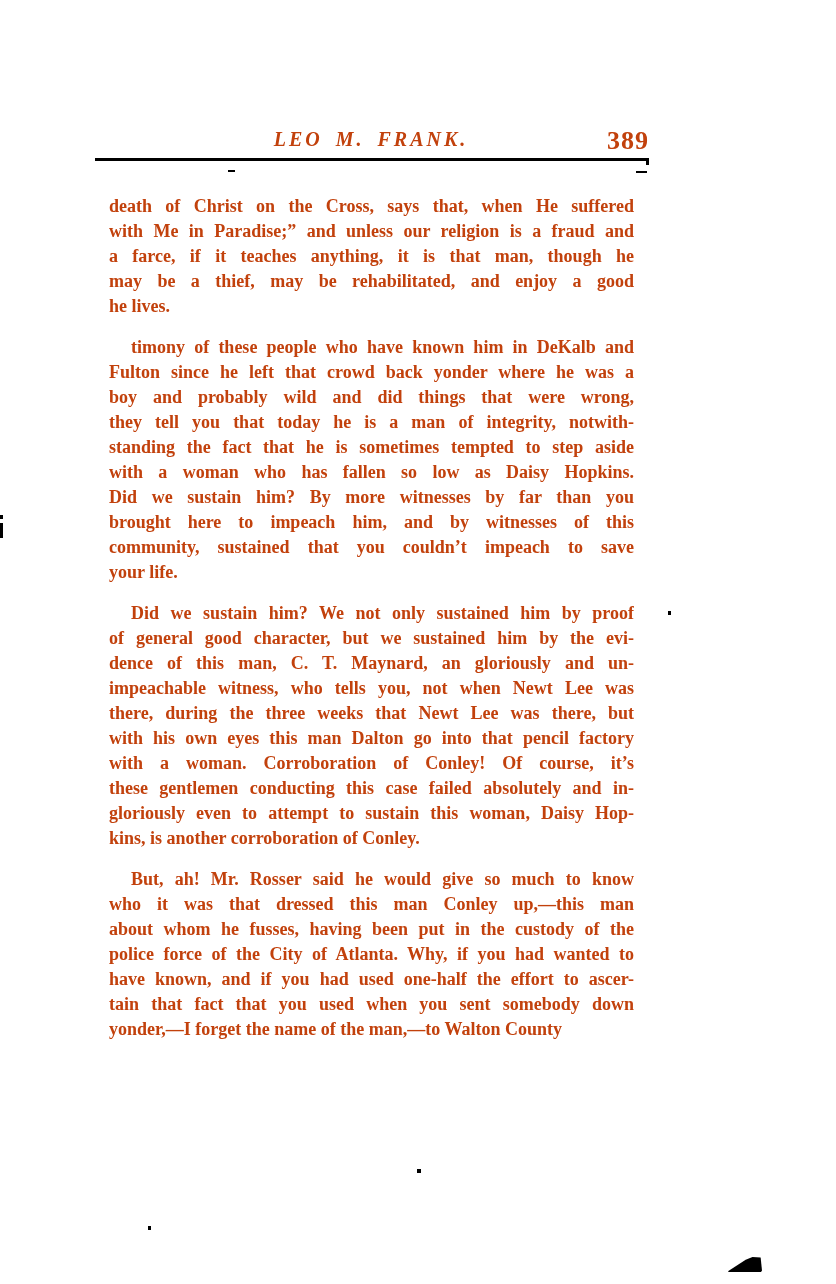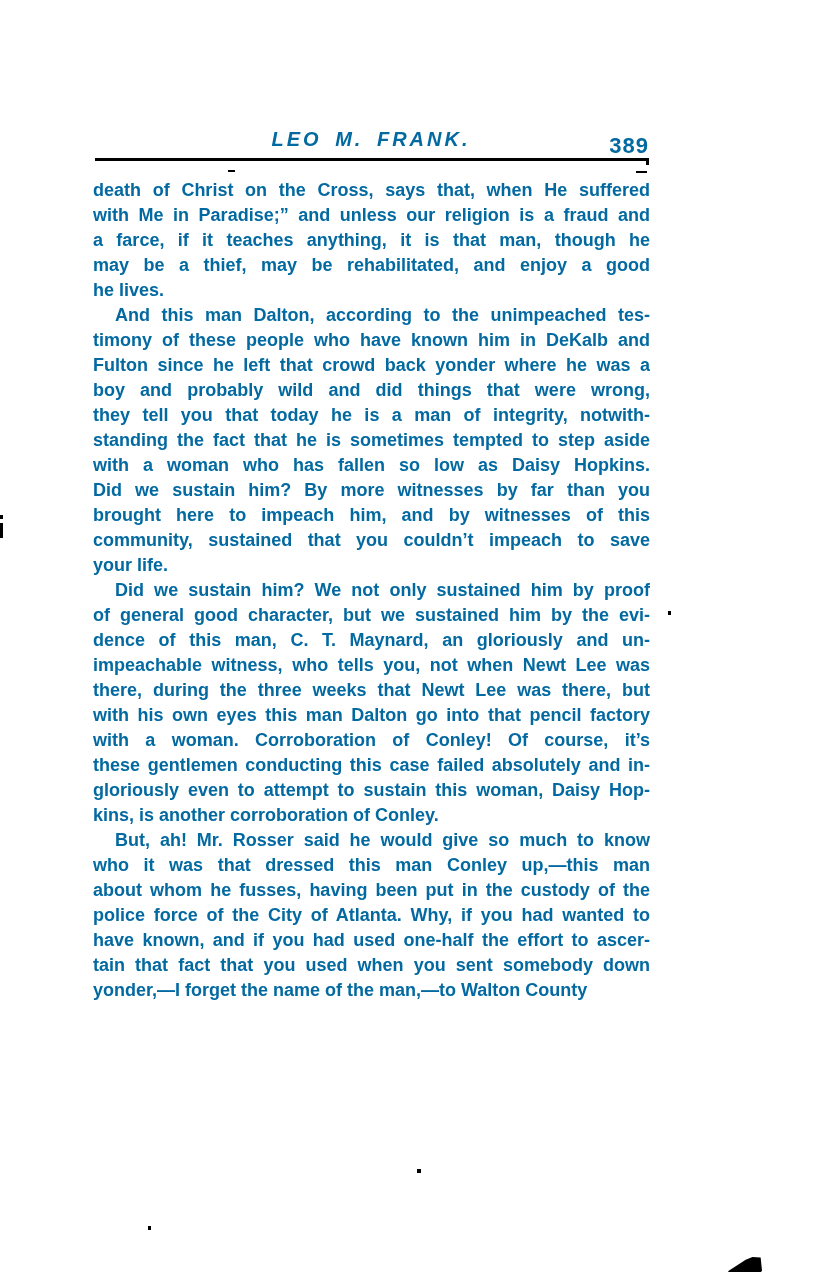--- a/index.html
+++ b/index.html
@@ -5,22 +5,22 @@
   html, body {
     margin: 0;
     padding: 0;
     background: #ffffff;
   }
   .page {
     position: relative;
     width: 836px;
     height: 1284px;
     background: #ffffff;
-    color: #0369a1;
-    font-family: Liberation Sans, sans-serif;
+    color: #c2410c;
+    font-family: Liberation Serif, serif;
     overflow: hidden;
   }
   .header {
     position: absolute;
     left: 93px;
     top: 126px;
     width: 556px;
     height: 28px;
   }
   .running-head {
@@ -31,22 +31,22 @@
     text-align: center;
     font-style: italic;
     font-weight: bold;
     font-size: 20px;
     letter-spacing: 3px;
     word-spacing: 5px;
   }
   .page-number {
     position: absolute;
     right: 0;
-    top: 7px;
-    font-size: 22px;
+    top: 0;
+    font-size: 26px;
     font-weight: bold;
     letter-spacing: 1px;
   }
   .rule {
     position: absolute;
     left: 95px;
     top: 158px;
     width: 554px;
     height: 3px;
     background: #000000;
@@ -61,21 +61,21 @@
   }
   .text-body {
     position: absolute;
     left: 93px;
     top: 178px;
     width: 557px;
     font-size: 18px;
     line-height: 25px;
     font-weight: bold;
   }
-  .para { margin: 0; }
+  .para { margin: 16px; }
   .line {
     height: 25px;
     overflow: hidden;
     text-align: justify;
     text-align-last: justify;
     white-space: normal;
   }
   .para .line:last-child { text-align-last: left; }
   .para.indent .line:first-child { text-indent: 22px; }
   .artifact {
@@ -107,21 +107,20 @@
 
   <div class="text-body">
       <div class="para">
         <div class="line">death of Christ on the Cross, says that, when He suffered</div>
         <div class="line">with Me in Paradise;” and unless our religion is a fraud and</div>
         <div class="line">a farce, if it teaches anything, it is that man, though he</div>
         <div class="line">may be a thief, may be rehabilitated, and enjoy a good</div>
         <div class="line">he lives.</div>
       </div>
       <div class="para indent">
-        <div class="line">And this man Dalton, according to the unimpeached tes-</div>
         <div class="line">timony of these people who have known him in DeKalb and</div>
         <div class="line">Fulton since he left that crowd back yonder where he was a</div>
         <div class="line">boy and probably wild and did things that were wrong,</div>
         <div class="line">they tell you that today he is a man of integrity, notwith-</div>
         <div class="line">standing the fact that he is sometimes tempted to step aside</div>
         <div class="line">with a woman who has fallen so low as Daisy Hopkins.</div>
         <div class="line">Did we sustain him?  By more witnesses by far than you</div>
         <div class="line">brought here to impeach him, and by witnesses of this</div>
         <div class="line">community, sustained that you couldn’t impeach to save</div>
         <div class="line">your life.</div>

